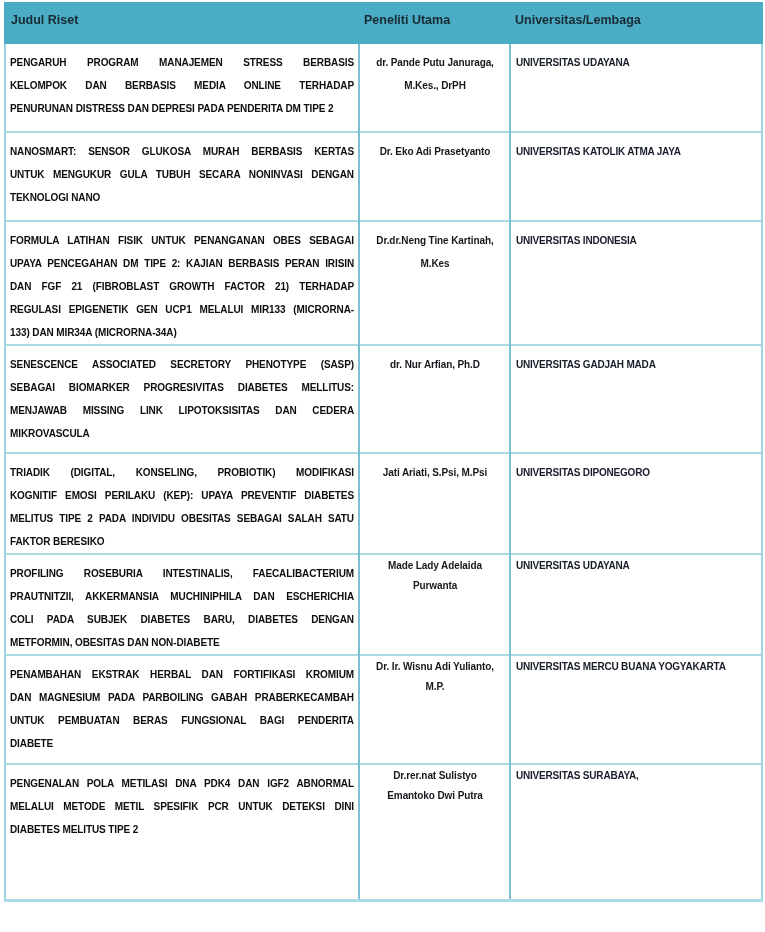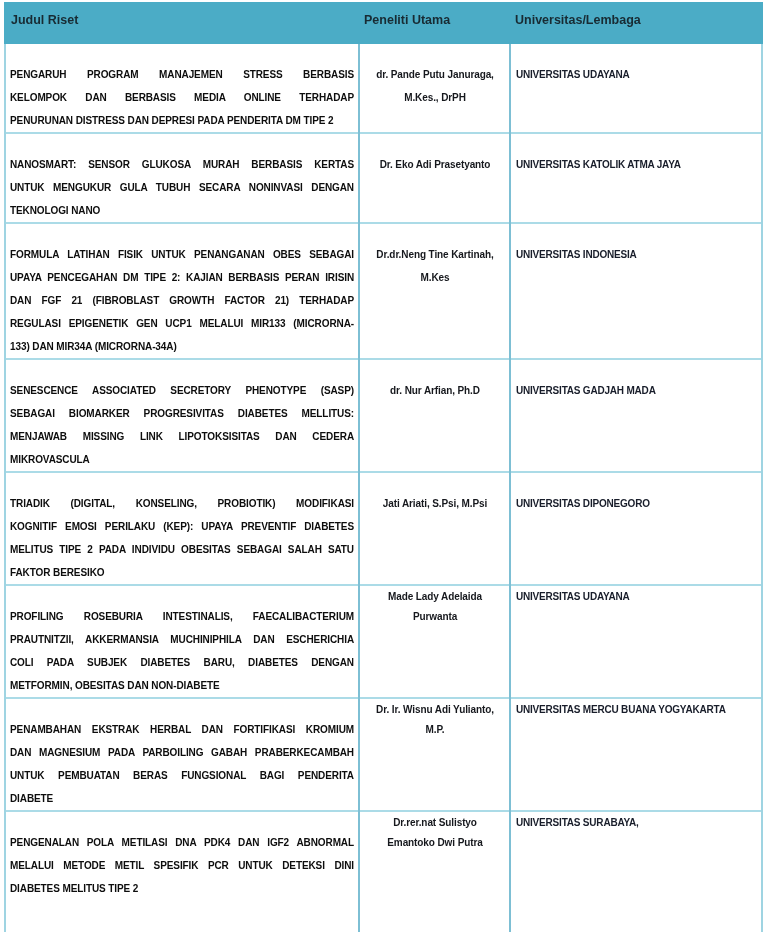--- a/index.html
+++ b/index.html
@@ -42,21 +42,21 @@
     border:none;
   }
   thead th:first-child{padding-left:5px;border-left:2px solid var(--header-bg);}
   thead th:last-child{border-right:2px solid var(--header-bg);}
 
   tbody td{
     vertical-align:top;
     overflow:hidden;
     color:var(--body-text);
     font-weight:700;
-    padding:19px 4px 0 4px;
+    padding:7px 4px 0 4px;
     background:#fff;
   }
   tbody tr td{border-top:none;}
   tbody tr + tr td{border-top:2px solid var(--row-border);}
   tbody td:first-child{border-left:2px solid var(--outer-border);}
   tbody td:last-child{border-right:2px solid var(--outer-border);}
   tbody td:nth-child(2),
   tbody td:nth-child(3){border-left:2px solid var(--column-border);}
   tbody tr:last-child td{border-bottom:3px solid var(--row-border);}
 

